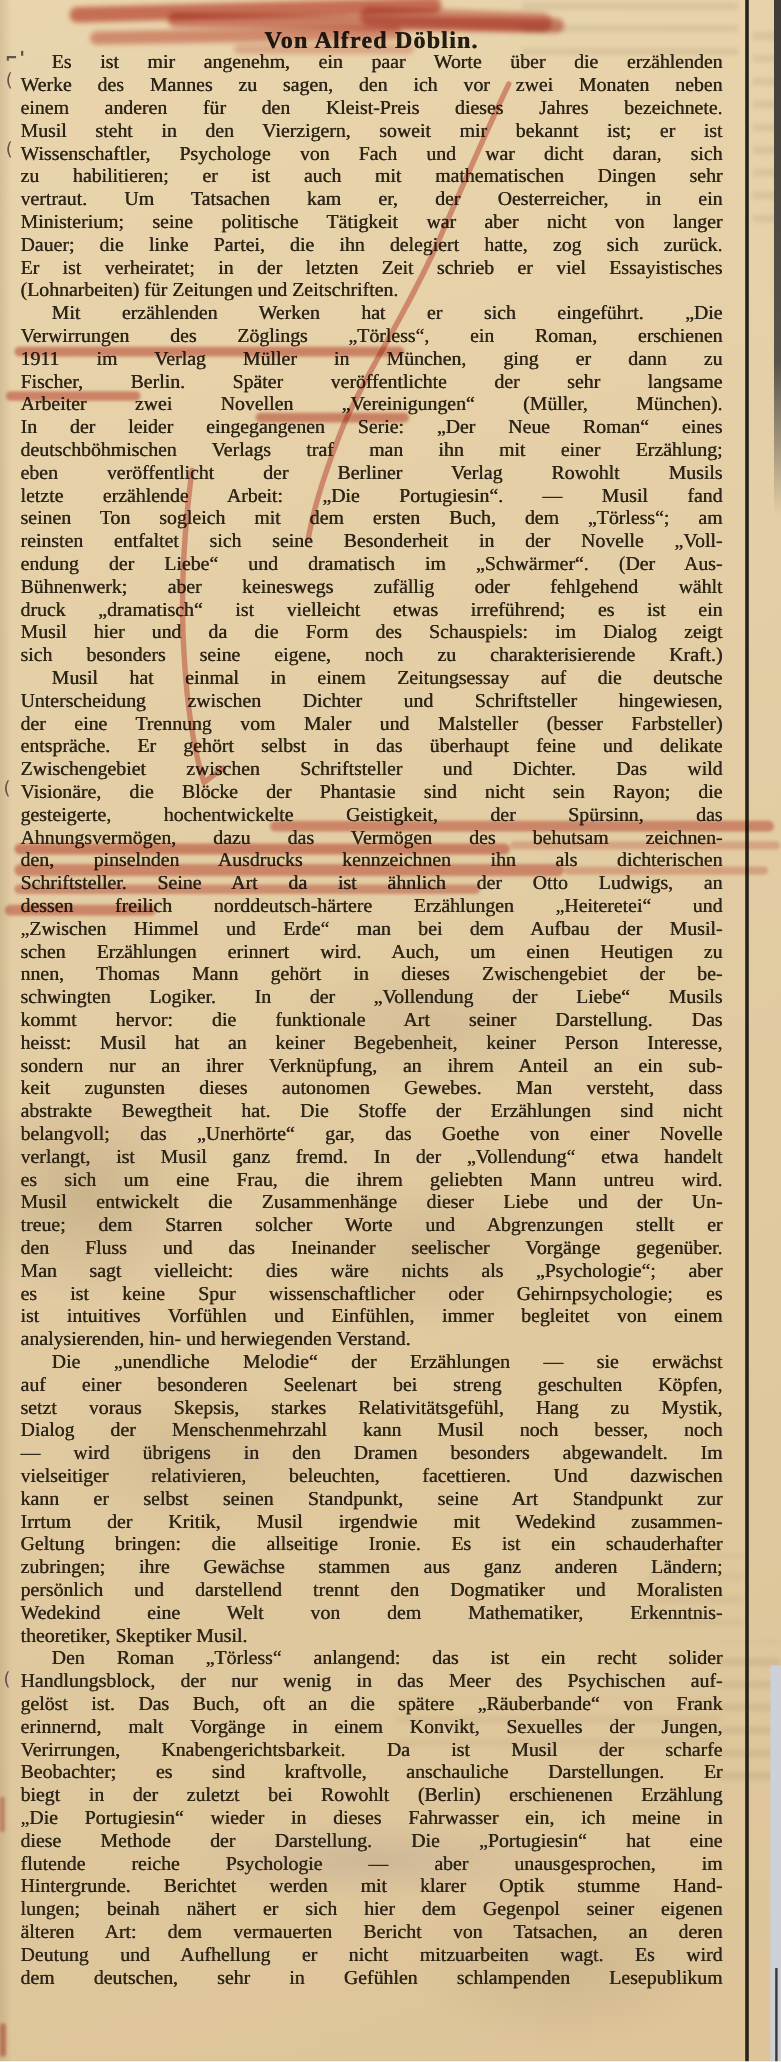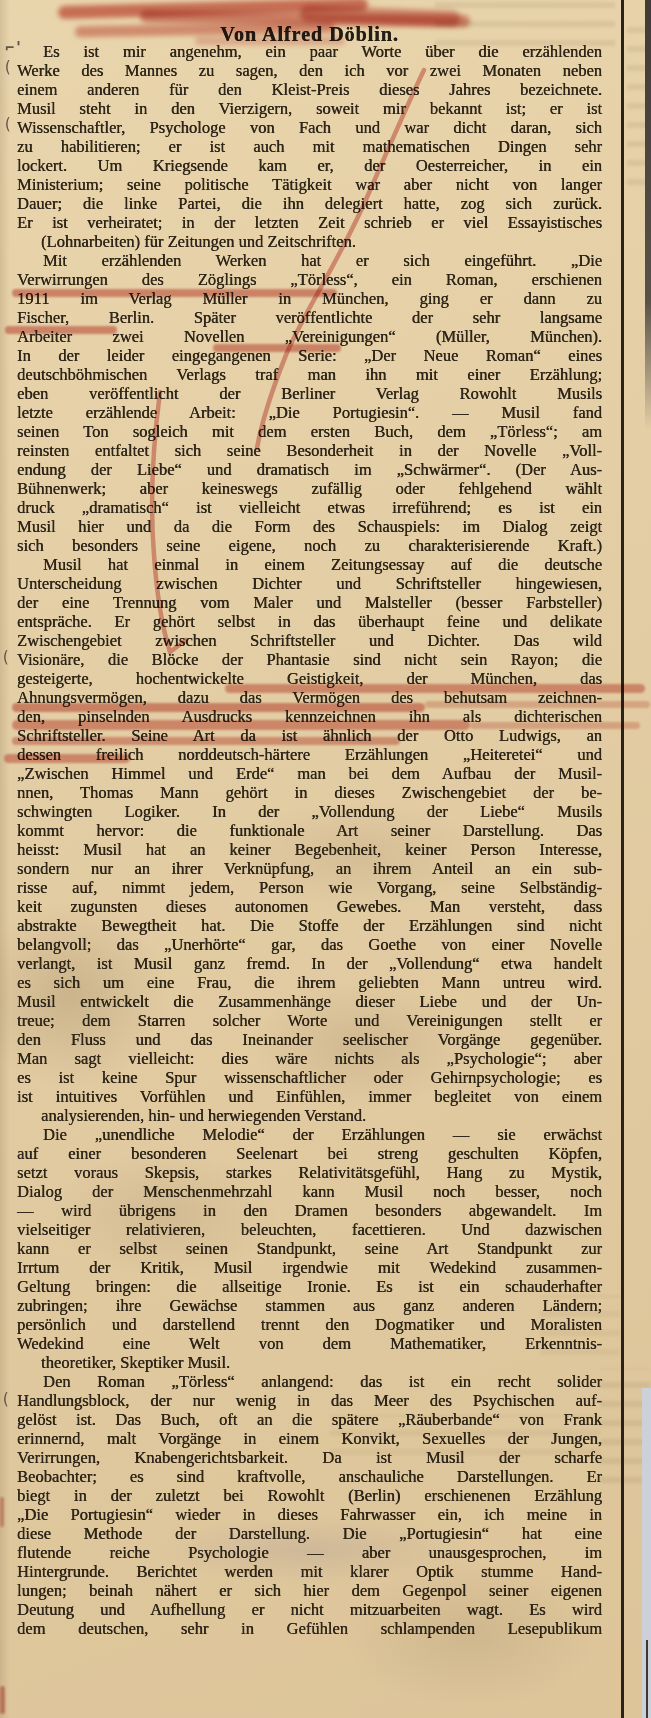--- a/index.html
+++ b/index.html
@@ -22,21 +22,21 @@
     text-shadow:0.4px 0 0 currentColor;
   }
   
   .column{position:absolute; left:17px; top:42px; width:585px;}
   .line{
     height:19px; line-height:19px; font-size:16.5px;
     text-align:justify; text-align-last:justify;
     text-shadow:0.35px 0 0 currentColor;
   }
   .line.indent{text-indent:26px;}
-  .line.left{text-align-last:left;margin-left:24px;}
+  .line.left{text-align-last:left;}
   
   .rule{position:absolute; left:621px; top:0; width:3px; height:1718px; background:#29231b;}
   .edge-dark{position:absolute; left:645px; top:0; width:6px; height:430px;
     background:linear-gradient(#403c35,#57524a 70%,rgba(87,82,74,0));}
   .edge-light{position:absolute; left:642px; top:1388px; width:9px; height:330px; background:#ccd0d8;}
   .edge-line{position:absolute; left:646px; top:1640px; width:2px; height:78px; background:#3c3832;}
   .edge-left{position:absolute; left:0; top:0; width:10px; height:1718px;
     background:linear-gradient(90deg, rgba(120,95,60,.18), rgba(0,0,0,0));}
   
   .red{position:absolute; background:#c94f43; mix-blend-mode:multiply;
@@ -68,21 +68,21 @@
 
   <h1 class="title">Von Alfred Döblin.</h1>
 
   <div class="column" id="column">
       <div class="line indent">Es ist mir angenehm, ein paar Worte über die erzählenden</div>
       <div class="line">Werke des Mannes zu sagen, den ich vor zwei Monaten neben</div>
       <div class="line">einem anderen für den Kleist-Preis dieses Jahres bezeichnete.</div>
       <div class="line">Musil steht in den Vierzigern, soweit mir bekannt ist; er ist</div>
       <div class="line">Wissenschaftler, Psychologe von Fach und war dicht daran, sich</div>
       <div class="line">zu habilitieren; er ist auch mit mathematischen Dingen sehr</div>
-      <div class="line">lockert.  Um Kriegsende kam er, der Oesterreicher, in ein</div>
+      <div class="line">vertraut.  Um Tatsachen kam er, der Oesterreicher, in ein</div>
       <div class="line">Ministerium; seine politische Tätigkeit war aber nicht von langer</div>
       <div class="line">Dauer; die linke Partei, die ihn delegiert hatte, zog sich zurück.</div>
       <div class="line">Er ist verheiratet; in der letzten Zeit schrieb er viel Essayistisches</div>
       <div class="line left">(Lohnarbeiten) für Zeitungen und Zeitschriften.</div>
       <div class="line indent">Mit erzählenden Werken hat er sich eingeführt. „Die</div>
       <div class="line">Verwirrungen des Zöglings „Törless“, ein Roman, erschienen</div>
       <div class="line">1911 im Verlag Müller in München, ging er dann zu</div>
       <div class="line">Fischer, Berlin.  Später veröffentlichte der sehr langsame</div>
       <div class="line">Arbeiter zwei Novellen „Vereinigungen“ (Müller, München).</div>
       <div class="line">In der leider eingegangenen Serie: „Der Neue Roman“ eines</div>
@@ -95,39 +95,39 @@
       <div class="line">Bühnenwerk; aber keineswegs zufällig oder fehlgehend wählt</div>
       <div class="line">druck „dramatisch“ ist vielleicht etwas irreführend; es ist ein</div>
       <div class="line">Musil hier und da die Form des Schauspiels: im Dialog zeigt</div>
       <div class="line">sich besonders seine eigene, noch zu charakterisierende Kraft.)</div>
       <div class="line indent">Musil hat einmal in einem Zeitungsessay auf die deutsche</div>
       <div class="line">Unterscheidung zwischen Dichter und Schriftsteller hingewiesen,</div>
       <div class="line">der eine Trennung vom Maler und Malsteller (besser Farbsteller)</div>
       <div class="line">entspräche.  Er gehört selbst in das überhaupt feine und delikate</div>
       <div class="line">Zwischengebiet zwischen Schriftsteller und Dichter.  Das wild</div>
       <div class="line">Visionäre, die Blöcke der Phantasie sind nicht sein Rayon; die</div>
-      <div class="line">gesteigerte, hochentwickelte Geistigkeit, der München, das</div>
+      <div class="line">gesteigerte, hochentwickelte Geistigkeit, der Spürsinn, das</div>
       <div class="line">Ahnungsvermögen, dazu das Vermögen des behutsam zeichnen-</div>
       <div class="line">den, pinselnden Ausdrucks kennzeichnen ihn als dichterischen</div>
       <div class="line">Schriftsteller.  Seine Art da ist ähnlich der Otto Ludwigs, an</div>
       <div class="line">dessen freilich norddeutsch-härtere Erzählungen „Heiteretei“ und</div>
       <div class="line">„Zwischen Himmel und Erde“ man bei dem Aufbau der Musil-</div>
+      <div class="line">schen Erzählungen erinnert wird.  Auch, um einen Heutigen zu</div>
       <div class="line">nnen, Thomas Mann gehört in dieses Zwischengebiet der be-</div>
       <div class="line">schwingten Logiker.  In der „Vollendung der Liebe“ Musils</div>
       <div class="line">kommt hervor: die funktionale Art seiner Darstellung.  Das</div>
       <div class="line">heisst: Musil hat an keiner Begebenheit, keiner Person Interesse,</div>
       <div class="line">sondern nur an ihrer Verknüpfung, an ihrem Anteil an ein sub-</div>
-      <div class="line">risse auf, nimmt jedem, Person wie Vorgang, seine Selbständig-</div>
       <div class="line">keit zugunsten dieses autonomen Gewebes.  Man versteht, dass</div>
       <div class="line">abstrakte Bewegtheit hat.  Die Stoffe der Erzählungen sind nicht</div>
       <div class="line">belangvoll; das „Unerhörte“ gar, das Goethe von einer Novelle</div>
       <div class="line">verlangt, ist Musil ganz fremd. In der „Vollendung“ etwa handelt</div>
       <div class="line">es sich um eine Frau, die ihrem geliebten Mann untreu wird.</div>
       <div class="line">Musil entwickelt die Zusammenhänge dieser Liebe und der Un-</div>
-      <div class="line">treue; dem Starren solcher Worte und Vereinigungen stellt er</div>
+      <div class="line">treue; dem Starren solcher Worte und Abgrenzungen stellt er</div>
       <div class="line">den Fluss und das Ineinander seelischer Vorgänge gegenüber.</div>
       <div class="line">Man sagt vielleicht: dies wäre nichts als „Psychologie“; aber</div>
       <div class="line">es ist keine Spur wissenschaftlicher oder Gehirnpsychologie; es</div>
       <div class="line">ist intuitives Vorfühlen und Einfühlen, immer begleitet von einem</div>
       <div class="line left">analysierenden, hin- und herwiegenden Verstand.</div>
       <div class="line indent">Die „unendliche Melodie“ der Erzählungen — sie erwächst</div>
       <div class="line">auf einer besonderen Seelenart bei streng geschulten Köpfen,</div>
       <div class="line">setzt voraus Skepsis, starkes Relativitätsgefühl, Hang zu Mystik,</div>
       <div class="line">Dialog der Menschenmehrzahl kann Musil noch besser, noch</div>
       <div class="line">— wird übrigens in den Dramen besonders abgewandelt.  Im</div>
@@ -144,20 +144,21 @@
       <div class="line">gelöst ist. Das Buch, oft an die spätere „Räuberbande“ von Frank</div>
       <div class="line">erinnernd, malt Vorgänge in einem Konvikt, Sexuelles der Jungen,</div>
       <div class="line">Verirrungen, Knabengerichtsbarkeit.  Da ist Musil der scharfe</div>
       <div class="line">Beobachter; es sind kraftvolle, anschauliche Darstellungen.  Er</div>
       <div class="line">biegt in der zuletzt bei Rowohlt (Berlin) erschienenen Erzählung</div>
       <div class="line">„Die Portugiesin“ wieder in dieses Fahrwasser ein, ich meine in</div>
       <div class="line">diese Methode der Darstellung.  Die „Portugiesin“ hat eine</div>
       <div class="line">flutende reiche Psychologie — aber unausgesprochen, im</div>
       <div class="line">Hintergrunde.  Berichtet werden mit klarer Optik stumme Hand-</div>
       <div class="line">lungen; beinah nähert er sich hier dem Gegenpol seiner eigenen</div>
+      <div class="line">älteren Art: dem vermauerten Bericht von Tatsachen, an deren</div>
       <div class="line">Deutung und Aufhellung er nicht mitzuarbeiten wagt.  Es wird</div>
       <div class="line">dem deutschen, sehr in Gefühlen schlampenden Lesepublikum</div>
     </div>
 
   <div class="rule"></div>
   <div class="edge-dark"></div>
   <div class="edge-light"></div>
   <div class="edge-line"></div>
 
   <div class="red scribble" style="left:58px;top:2px;width:310px;height:13px;opacity:.7;transform:rotate(-1.5deg);"></div>

